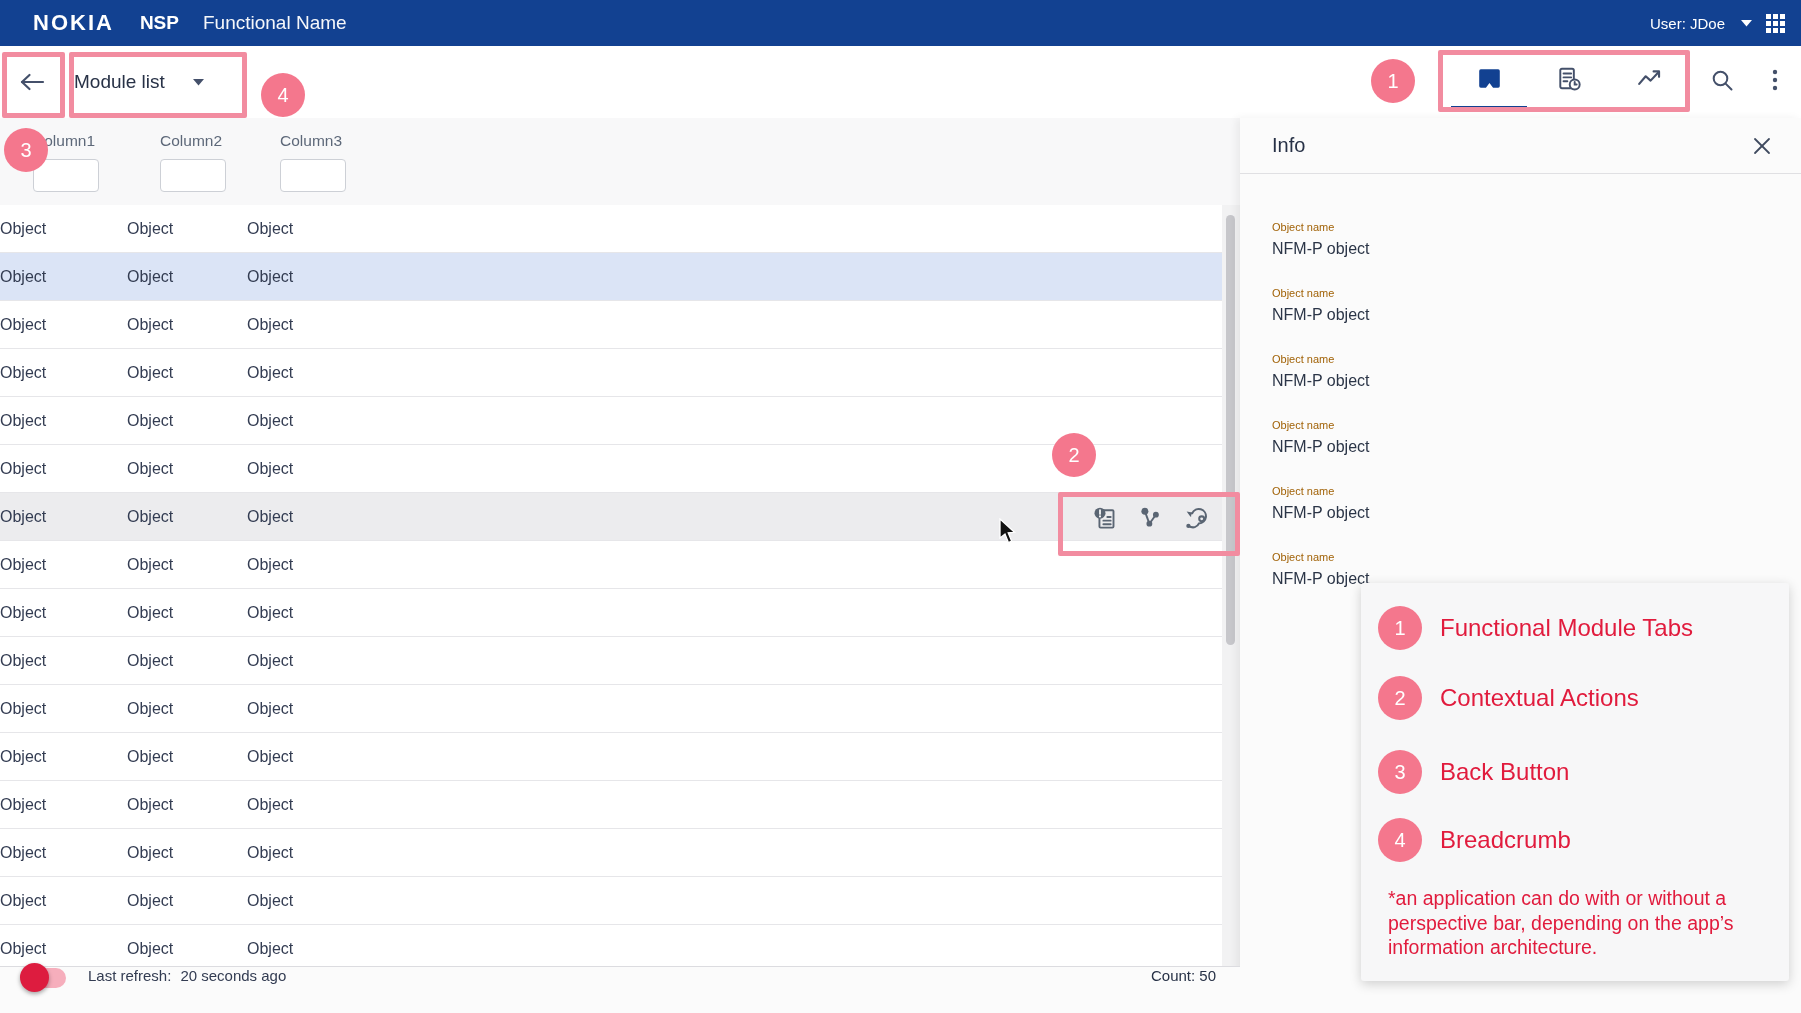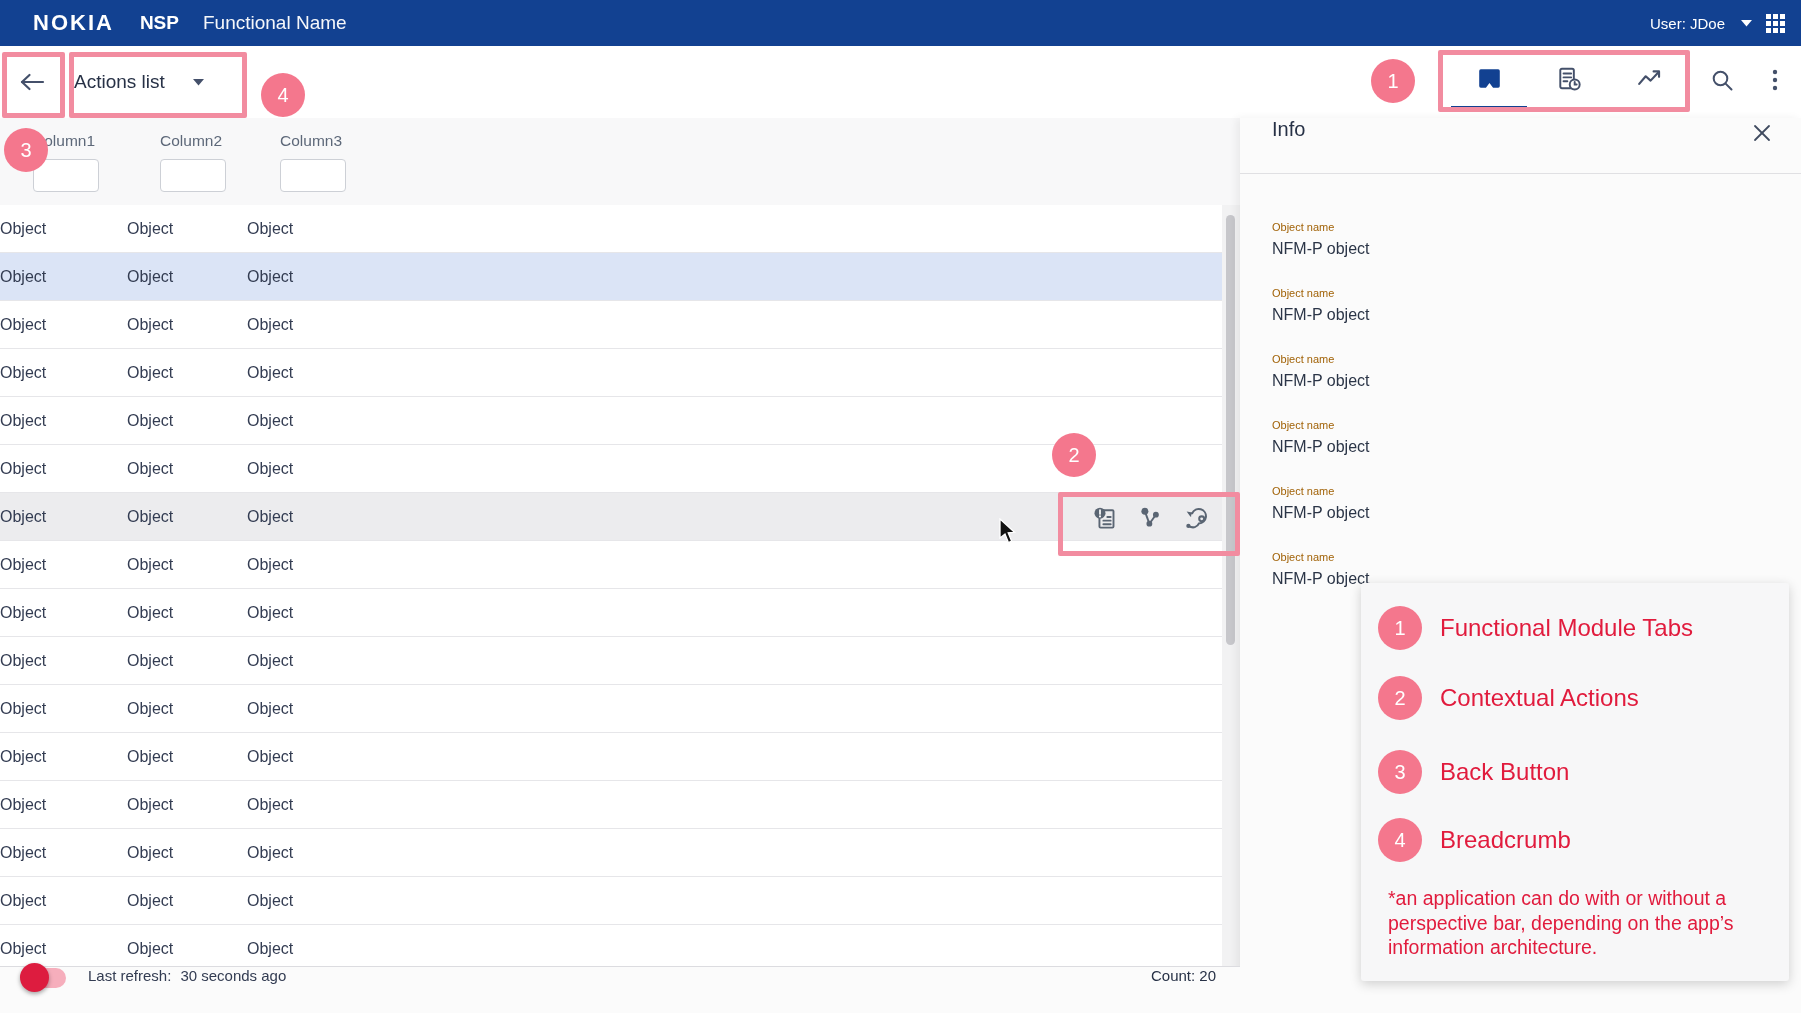--- a/index.html
+++ b/index.html
@@ -49,21 +49,21 @@
                display:flex;z-index:6;box-sizing:border-box;padding:0 24px 0 22px;}
   .toggle{position:relative;width:46px;height:22px;margin-right:20px;}
   .toggle .track{position:absolute;left:2px;top:1px;width:42px;height:20px;border-radius:10px;background:#f6aebc;}
   .toggle .knob{position:absolute;left:-2px;top:-4px;width:29px;height:29px;border-radius:50%;background:#dd1c3f;box-shadow:0 2px 4px rgba(0,0,0,.35);}
   .refresh-text{font-size:15px;color:#333c52;display:flex;gap:9px;}
   .count{margin-left:auto;font-size:15px;color:#273146;}
 
   
   .info-panel{position:absolute;left:1240px;top:118px;width:561px;height:895px;background:#fbfbfb;
               box-shadow:-4px 0 8px rgba(0,0,0,.06);}
-  .info-header{height:55px;display:flex;align-items:flex-start;border-bottom:1px solid #e0e0e3;padding:0 20px 0 32px;}
+  .info-header{height:55px;display:flex;align-items:center;border-bottom:1px solid #e0e0e3;padding:0 20px 0 32px;}
   .info-title{font-size:20px;color:#273146;}
   .info-close{margin-left:auto;width:30px;height:30px;display:flex;align-items:center;justify-content:center;margin-right:4px;}
   .info-fields{padding:45px 0 0 32px;}
   .field{margin-bottom:26px;}
   .f-label{font-size:11px;color:#a16207;line-height:16px;}
   .f-value{font-size:16px;color:#2b3547;line-height:20px;margin-top:4px;}
 
   
   .legend-card{position:absolute;left:1361px;top:583px;width:428px;height:398px;background:#f7f7f8;border-radius:3px;
                box-shadow:0 3px 12px rgba(0,0,0,.18);z-index:8;}
@@ -124,21 +124,21 @@
   </div>
 
   <div class="toolbar">
     <div class="back-btn">
       <svg width="26" height="22" viewBox="0 0 26 22" fill="none" stroke="#44506a" stroke-width="2.2" stroke-linecap="round" stroke-linejoin="round">
         <path d="M24 11 H3"></path>
           <path d="M10.5 4 L3 11 L10.5 18"></path>
       </svg>
     </div>
     <div class="breadcrumb">
-      <span class="crumb">Actions list</span>
+      <span class="crumb">Module list</span>
       <svg width="11" height="7" viewBox="0 0 11 7">
           <polygon points="0,0 11,0 5.5,6.5" fill="#44506a"></polygon>
         </svg>
     </div>
 
     <div class="tabs-row">
       <div class="tab active">
         <svg width="27" height="26" viewBox="0 0 24 24">
           <path fill="#124191" d="M4 3 H20 Q21.5 3 21.5 4.5 V18.5 Q21.5 20 20 20 H15.3 L12 15.6 L8.7 20 H4 Q2.5 20 2.5 18.5 V4.5 Q2.5 3 4 3 Z"></path>
         </svg>
@@ -323,23 +323,23 @@
       <div class="scroll-thumb"></div>
     </div>
 
     <div class="list-footer">
       <div class="toggle">
         <div class="track"></div>
         <div class="knob"></div>
       </div>
       <div class="refresh-text">
         <span>Last refresh:</span>
-        <span>30 seconds ago</span>
-      </div>
-      <div class="count">Count: 20</div>
+        <span>20 seconds ago</span>
+      </div>
+      <div class="count">Count: 50</div>
     </div>
   </div>
 
   <div class="info-panel">
     <div class="info-header">
       <div class="info-title">Info</div>
       <div class="info-close">
         <svg width="18" height="18" viewBox="0 0 18 18" stroke="#3f4a5f" stroke-width="1.8" stroke-linecap="round">
           <path d="M2 2 L16 16"></path>
             <path d="M16 2 L2 16"></path>

